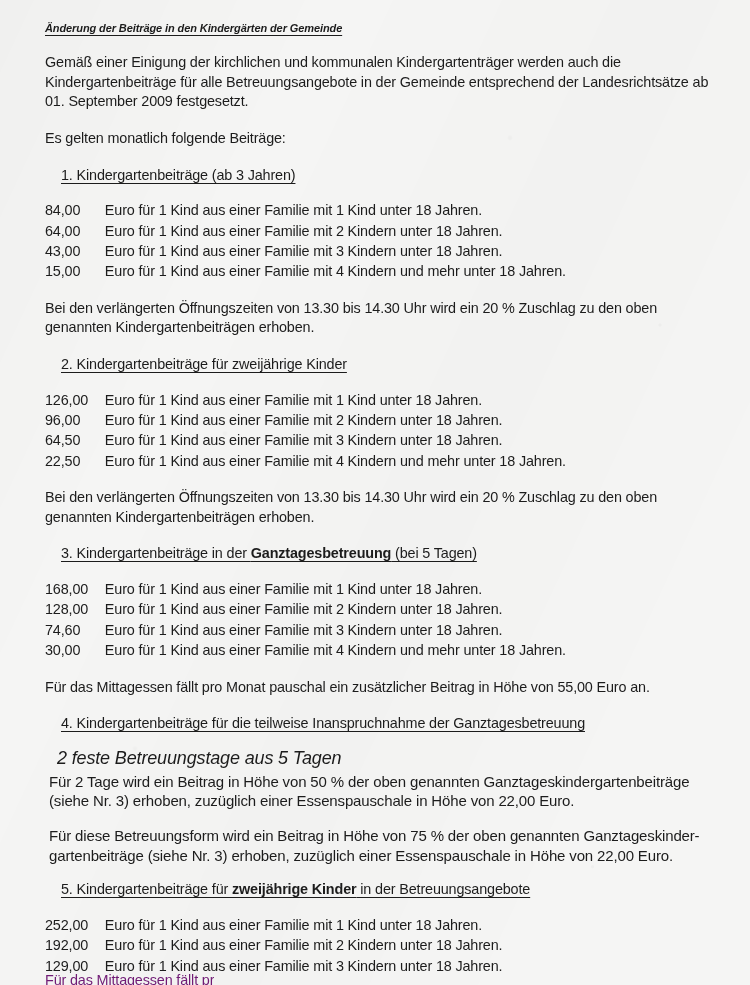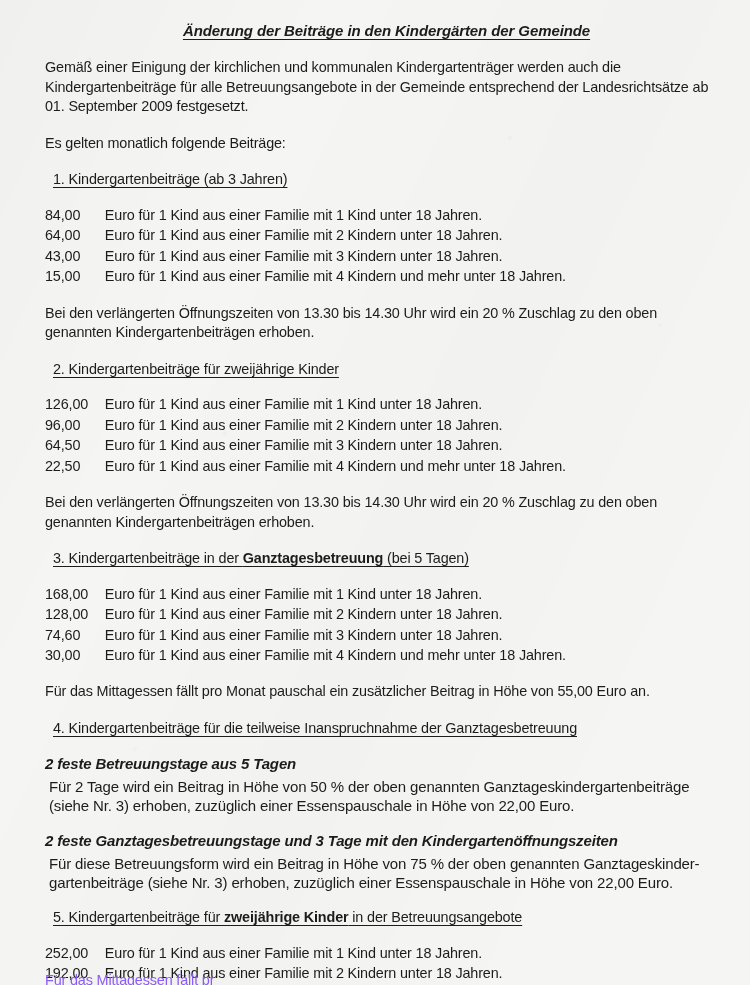--- a/index.html
+++ b/index.html
@@ -34,48 +34,47 @@
     mix-blend-mode: multiply;
     opacity: 0.85;
   }
   .content {
     position: relative;
     padding: 22px 22px 0 45px;
     z-index: 2;
   }
 
   .doc-title {
-    font-size: 15px;
+    font-size: 11px;
     font-weight: bold;
     font-style: italic;
     text-decoration: underline;
     text-underline-offset: 3px;
     letter-spacing: -0.1px;
     margin: 0 0 18px 0;
     line-height: 1.2;
-    text-align: center;
   }
 
   .para {
     font-size: 14.4px;
     line-height: 19.6px;
     margin: 0 16px 17px 0;
     letter-spacing: -0.15px;
   }
 
   .section-head {
     font-size: 14.4px;
     line-height: 19.6px;
     text-decoration: underline;
     text-underline-offset: 3px;
     margin: 0 0 15px 0;
     letter-spacing: -0.15px;
     display: inline-block;
   }
-  .section-head-wrap { margin: 0 0 15px 8px; text-decoration: underline; }
+  .section-head-wrap { margin: 0 0 15px 16px; text-decoration: underline; }
   .section-head-wrap .section-head { margin-bottom: 0; }
   .section-head b { font-weight: bold; }
 
   .fee-list {
     margin: 0 0 17px 0;
     padding: 0;
     list-style: none;
   }
   .fee-row {
     font-size: 14.4px;
@@ -85,43 +84,43 @@
     white-space: pre;
   }
   .fee-amount {
     display: inline-block;
     width: 56px;
   }
   .fee-text { display: inline-block; }
 
   .sub-block { margin: 0 0 15px 0; }
   .sub-head {
-    font-size: 15px;
-    font-weight: bold;
+    font-size: 18px;
+    font-weight: normal;
     font-style: italic;
     line-height: 19px;
     letter-spacing: -0.15px;
-    margin: 0 0 1px 0;
+    margin: 0 0 1px 12px;
   }
   .sub-body {
     font-size: 15px;
     line-height: 19.6px;
     letter-spacing: -0.15px;
     margin: 4px;
   }
 
   
   .clipped-line {
     position: absolute;
     left: 45px;
     top: 971px;
     font-size: 14.4px;
     line-height: 19.6px;
     letter-spacing: -0.15px;
-    color: #8b5cf6;
+    color: #701a75;
     white-space: nowrap;
     z-index: 2;
     height: 14px;
     overflow: hidden;
   }
 </style>
 </head>
 <body>
 
 <div class="page">
@@ -174,21 +173,20 @@
     <div class="section-head-wrap">
       <div class="section-head"><span>4. Kindergartenbeiträge für die teilweise Inanspruchnahme der Ganztagesbetreuung</span></div>
     </div>
 
     <div class="sub-block">
       <div class="sub-head">2 feste Betreuungstage aus 5 Tagen</div>
       <p class="sub-body">Für 2 Tage wird ein Beitrag in Höhe von 50 % der oben genannten Ganztageskindergartenbeiträge (siehe Nr. 3) erhoben, zuzüglich einer Essenspauschale in Höhe von 22,00 Euro.</p>
     </div>
 
     <div class="sub-block">
-      <div class="sub-head">2 feste Ganztagesbetreuungstage und 3 Tage mit den Kindergartenöffnungszeiten</div>
       <p class="sub-body">Für diese Betreuungsform wird ein Beitrag in Höhe von 75 % der oben genannten Ganztageskinder-gartenbeiträge (siehe Nr. 3) erhoben, zuzüglich einer Essenspauschale in Höhe von 22,00 Euro.</p>
     </div>
 
     <div class="section-head-wrap">
       <div class="section-head"><span>5. Kindergartenbeiträge für </span><b>zweijährige Kinder</b><span> in der Betreuungsangebote</span></div>
     </div>
     <ul class="fee-list">
       <li class="fee-row"><span class="fee-amount">252,00</span><span class="fee-text"> Euro für 1 Kind aus einer Familie mit 1 Kind unter 18 Jahren.</span></li>
       <li class="fee-row"><span class="fee-amount">192,00</span><span class="fee-text"> Euro für 1 Kind aus einer Familie mit 2 Kindern unter 18 Jahren.</span></li>
       <li class="fee-row"><span class="fee-amount">129,00</span><span class="fee-text"> Euro für 1 Kind aus einer Familie mit 3 Kindern unter 18 Jahren.</span></li>

